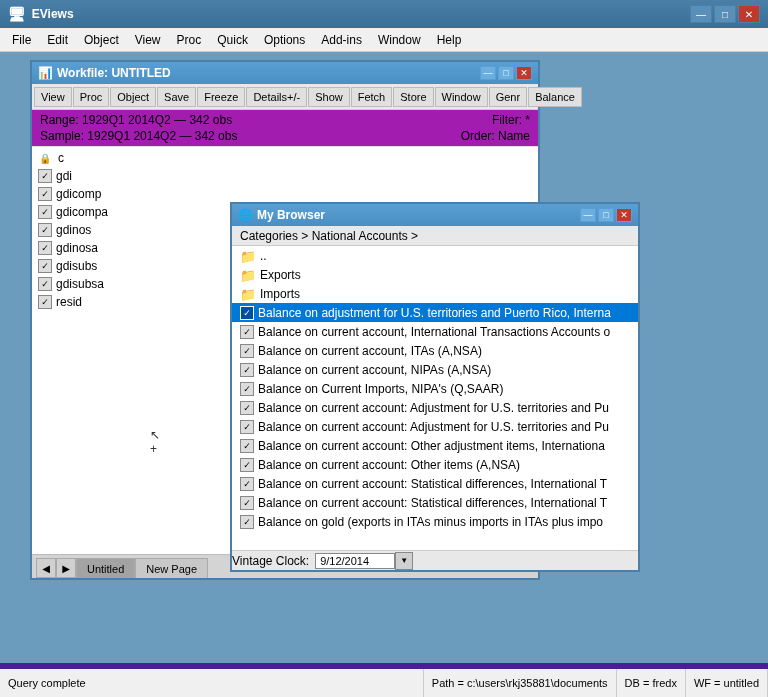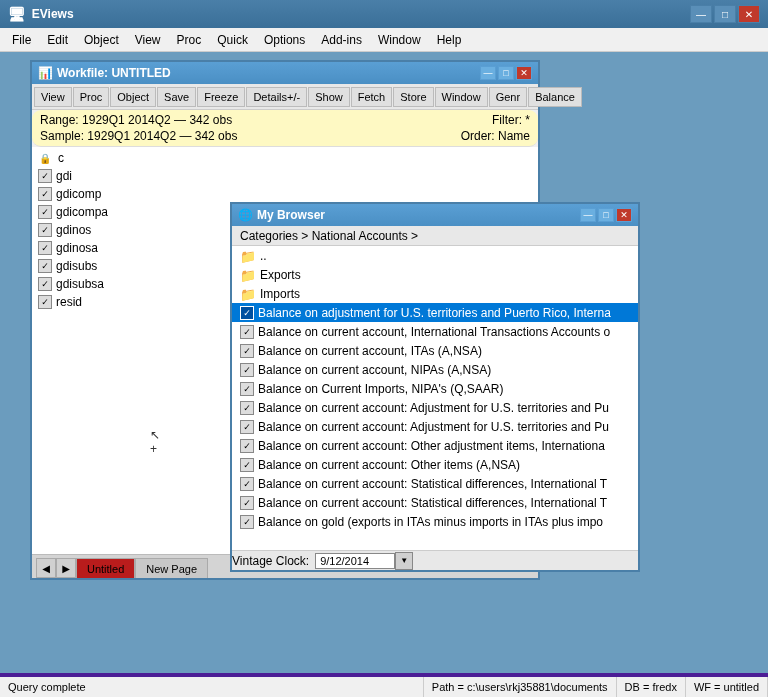--- a/index.html
+++ b/index.html
@@ -93,25 +93,24 @@
       border: 1px solid #bbb;
       cursor: pointer;
       font-size: 11px;
       height: 20px;
       display: flex;
       align-items: center;
     }
 
     
     .info-rows {
-      background: #fef9c3;
+      background: #a21caf;
       padding: 2px 8px;
       border-bottom: 1px solid #ddd;
       font-size: 11px;
-      border-radius: 9px;
     }
     .info-row { display: flex; justify-content: space-between; line-height: 16px; }
 
     
     .file-list {
       background: white;
       flex: 1;
       overflow-y: auto;
       padding: 2px;
     }
@@ -147,21 +146,21 @@
       padding: 3px 10px;
       background: #c8c8c8;
       border: 1px solid #aaa;
       border-bottom: none;
       cursor: pointer;
       font-size: 11px;
       height: 20px;
       display: flex;
       align-items: center;
     }
-    .tab.active { background: #b91c1c; }
+    .tab.active { background: #a3a3a3; }
     .tab-arrow {
       width: 20px; height: 20px; background: #d0d0d0; border: 1px solid #aaa;
       display: flex; align-items: center; justify-content: center; cursor: pointer; font-size: 10px;
     }
 
     
     .browser-window {
       position: absolute;
       top: 150px;
       left: 230px;
@@ -234,23 +233,23 @@
       width: 18px; height: 18px; background: #d0d0d0; border: 1px solid #888;
       display: inline-flex; align-items: center; justify-content: center; cursor: pointer; font-size: 8px;
     }
 
     
     .status-bar {
       position: absolute;
       bottom: 0;
       left: 0;
       width: 768px;
-      height: 24px;
+      height: 34px;
       background: #f0f0f0;
-      border-top: 4px solid #4c1d95;
+      border-top: 6px solid #4c1d95;
       display: flex;
       align-items: center;
     }
     .status-segment {
       padding: 0 8px;
       border-right: 1px solid #ccc;
       height: 100%;
       display: flex;
       align-items: center;
       font-size: 11px;

